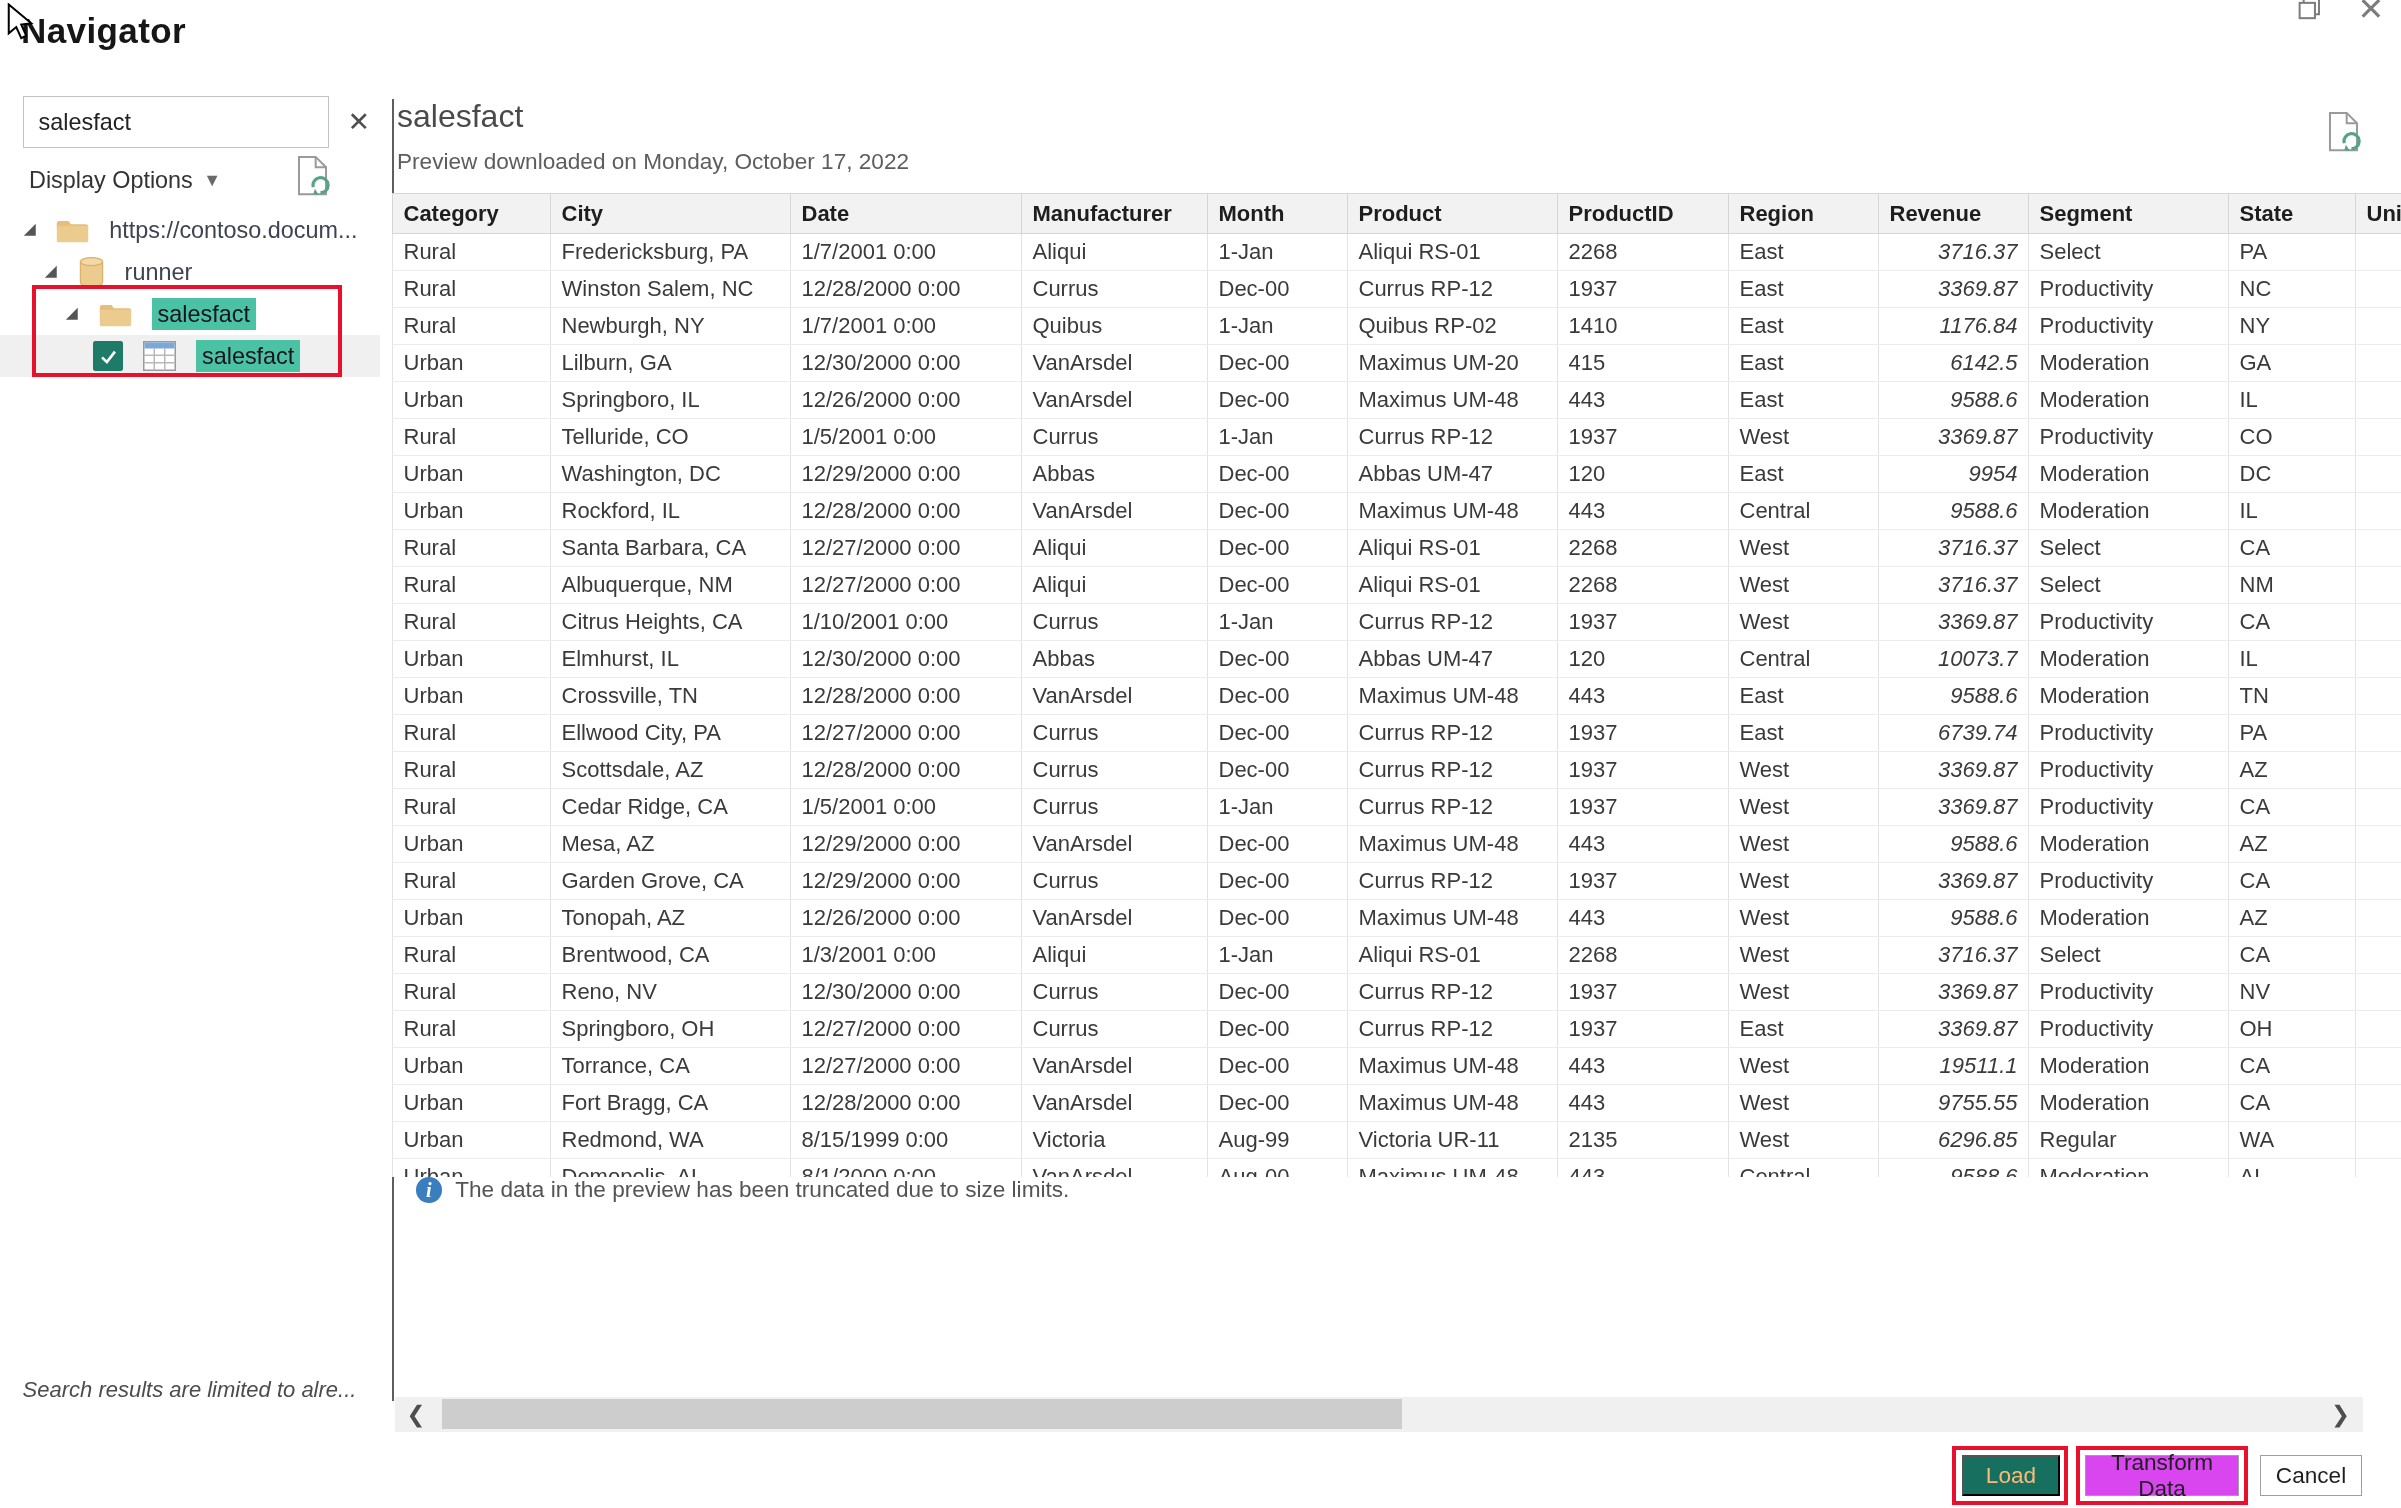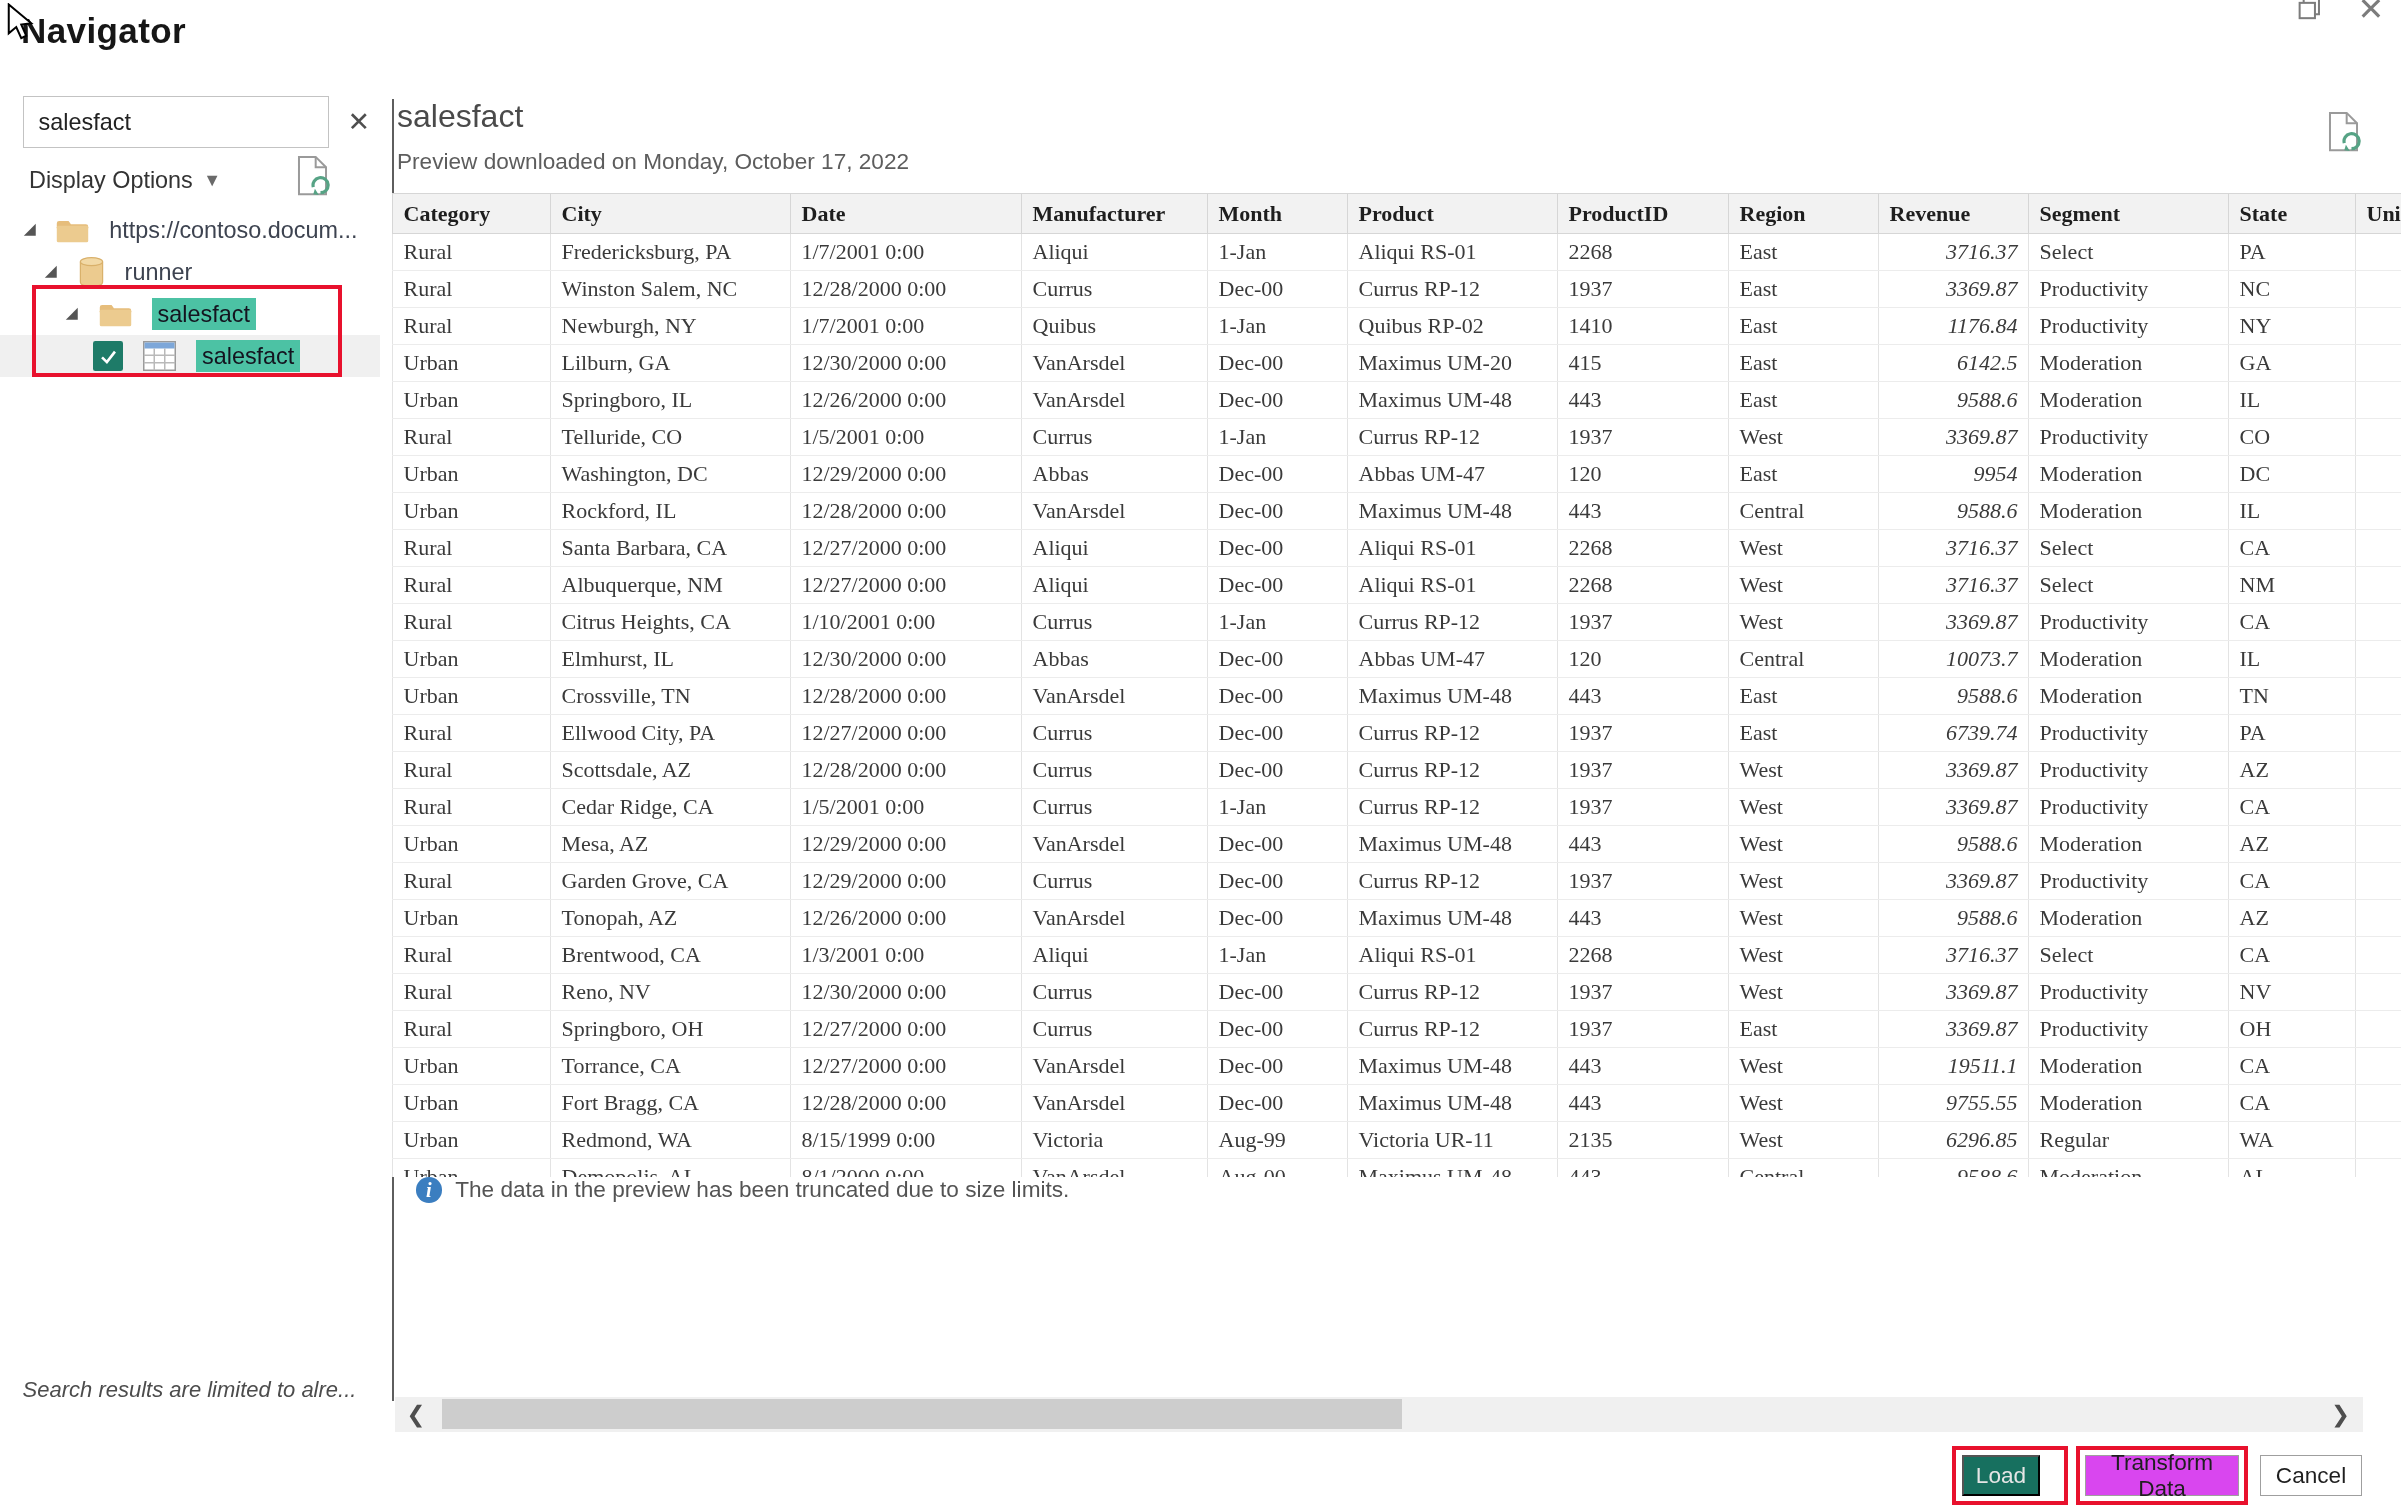--- a/index.html
+++ b/index.html
@@ -30,21 +30,21 @@
   .checkbox{width:30px;height:30px;background:var(--checkbox);border-radius:2.3px;display:flex;align-items:center;justify-content:center;}
   .note{left:22.6px;top:1377px;font-size:22px;font-style:italic;color:#4c4c4c;}
 
   .divider{left:392px;top:99px;width:1.5px;height:1302px;background:#5e5e5e;}
 
   
   .pv-title{left:397px;top:98px;font-size:32px;font-weight:400;color:#4a4a4a;}
   .pv-sub{left:397px;top:149px;font-size:22.6px;color:#5d5d5d;}
   .pv-refresh{left:2326px;top:111px;}
 
-  .table-wrap{left:392px;top:193px;width:2010px;height:984px;overflow:hidden;font-family:Liberation Serif, serif;}
+  .table-wrap{left:392px;top:193px;width:2010px;height:984px;overflow:hidden;}
   table{border-collapse:collapse;table-layout:fixed;width:2058px;background:#fff;}
   th,td{white-space:nowrap;overflow:hidden;padding:0 10.5px;text-align:left;}
   th{height:39px;background:#f2f2f2;font-weight:700;font-size:22px;color:#1e1e1e;
      border:0.8px solid #d6d6d6;}
   td{height:36px;font-size:22px;color:#3a3a3a;border-right:0.8px solid #e3e3e3;border-bottom:1.5px solid #ececec;}
   td:first-child{border-left:0.8px solid #e3e3e3;}
   td.num{text-align:right;font-style:italic;}
 
   .info-line{left:416px;top:1177px;display:flex;align-items:center;gap:13.6px;}
   .info-icon{width:25.6px;height:25.6px;border-radius:50%;background:var(--info);color:#fff;
@@ -53,21 +53,21 @@
   .info-text{font-size:22.6px;color:#545454;}
 
   
   .hscroll{left:395px;top:1397px;width:1968px;height:35px;background:#f0f0f0;display:flex;align-items:center;}
   .scroll-arrow{width:42px;text-align:center;font-size:22.6px;color:#4e4e4e;}
   .scroll-thumb{position:absolute;left:47px;top:2.3px;width:960px;height:30px;background:#cdcdcd;}
   .scroll-arrow.right{position:absolute;right:1.5px;}
 
   
   .btn{position:absolute;display:flex;align-items:center;justify-content:center;font-size:22.6px;height:41px;box-sizing:border-box;}
-  .btn-load{left:1962px;top:1455px;width:78px;background:var(--load);color:#e5e5e5;}
+  .btn-load{left:1962px;top:1455px;width:98px;background:var(--load);color:#fdba74;}
   .btn-transform{left:2085px;top:1455px;width:154px;background:#d946ef;border:1.5px solid #9f9f9f;color:#1f1f1f;}
   .btn-cancel{left:2260px;top:1455px;width:102px;background:#fff;border:1.5px solid #9f9f9f;color:#1f1f1f;}
   .red-rect{position:absolute;border:4.5px solid var(--annotation);box-sizing:border-box;}
   .rr-tree{left:32px;top:285px;width:310px;height:92px;}
   .rr-load{left:1952px;top:1446px;width:116px;height:59px;}
   .rr-transform{left:2076px;top:1446px;width:172px;height:59px;}
 
   .cursor{left:4.5px;top:3px;}
 </style>
 </head>

